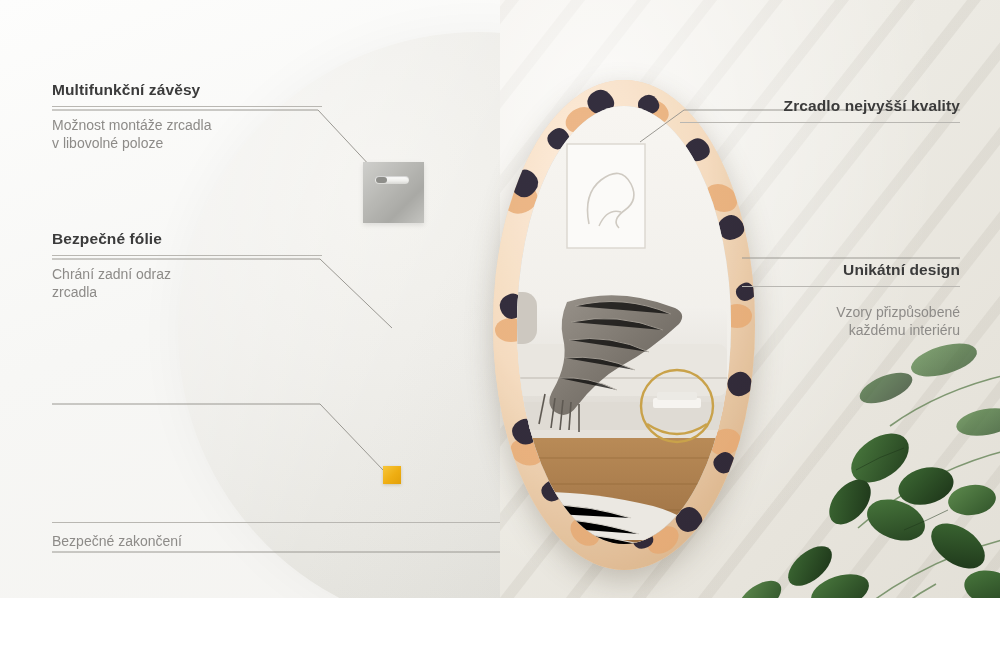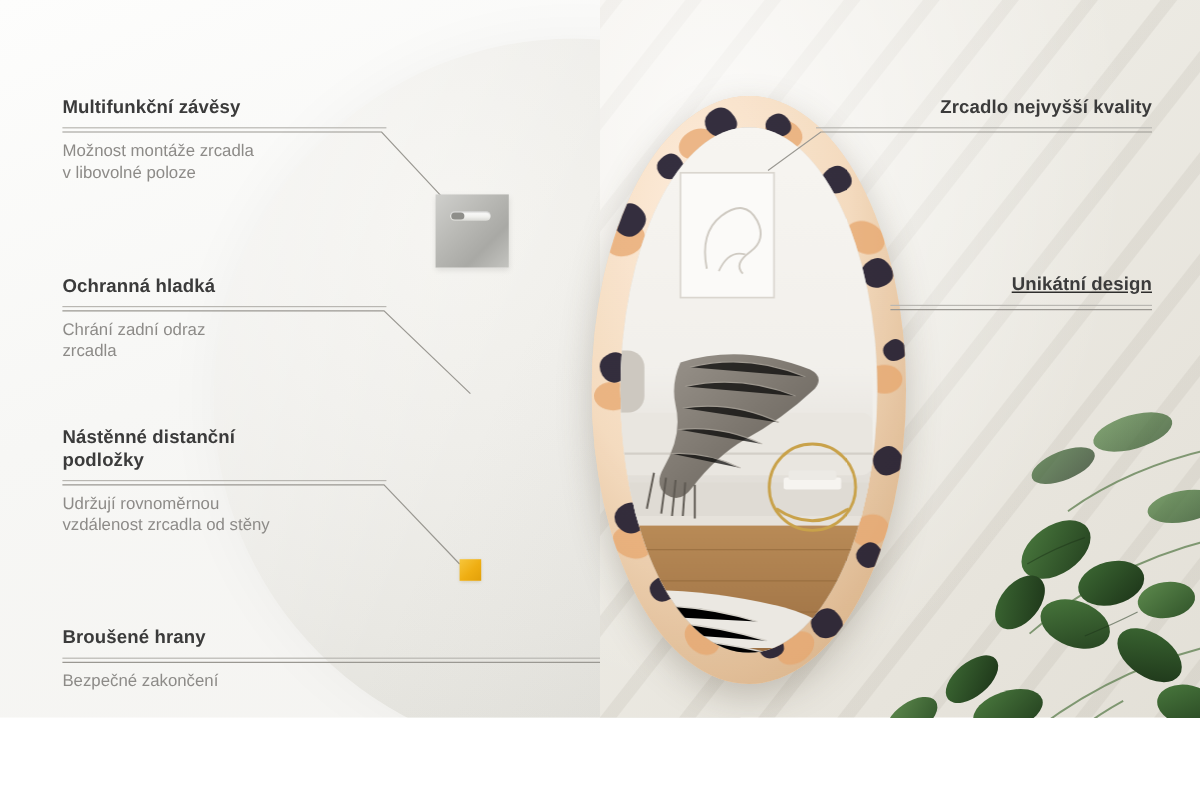--- a/index.html
+++ b/index.html
@@ -70,21 +70,21 @@
     margin:0 0 7px 0;white-space:pre-line;
   }
   .co-rule{height:1px;background:#b9b7b2;border:0;margin:0;}
   .co-desc{
     font-size:14px;color:#8d8b88;line-height:18px;margin:9px 0 0 0;white-space:pre-line;
     font-weight:normal;
   }
   .left-co{left:52px;width:270px;}
   .left-co .co-title,.left-co .co-desc{text-align:left;}
   .right-co{width:280px;text-align:right;}
-  .right-co .co-title,.right-co .co-desc{text-align:right;}
+  .right-co .co-title,.right-co .co-desc{text-align:right;margin-top:16px;}
 
   
   .leaders{position:absolute;left:0;top:0;width:1000px;height:666px;pointer-events:none;}
 
   
   .hanger{
     position:absolute;left:363px;top:162px;width:61px;height:61px;
     background:linear-gradient(135deg,#cfcfcc 0%,#b9b9b5 40%,#a9a9a5 70%,#c4c4c0 100%);
     box-shadow:0 2px 5px rgba(0,0,0,.10);
   }
@@ -319,43 +319,37 @@
   <div class="pad"></div>
 
   <div class="callout left-co" style="top:80px;">
     <div class="co-title">Multifunkční závěsy</div>
     <div class="co-rule"></div>
     <div class="co-desc">Možnost montáže zrcadla
 v libovolné poloze</div>
   </div>
 
   <div class="callout left-co" style="top:229px;">
-    <div class="co-title">Ochranná hladká</div>
+    <div class="co-title">Bezpečné fólie</div>
     <div class="co-rule"></div>
     <div class="co-desc">Chrání zadní odraz
 zrcadla</div>
   </div>
 
-  <div class="callout left-co" style="top:355px;">
-    <div class="co-title">Nástěnné distanční
-podložky</div>
-    <div class="co-rule"></div>
-    <div class="co-desc">Udržují rovnoměrnou
-vzdálenost zrcadla od stěny</div>
-  </div>
 
   <div class="callout left-co" style="top:522px;width:448px;">
-    <div class="co-title">Broušené hrany</div>
     <div class="co-rule"></div>
     <div class="co-desc">Bezpečné zakončení</div>
   </div>
 
   <div class="callout right-co" style="left:680px;top:80px;">
     <div class="co-title">Zrcadlo nejvyšší kvality</div>
     <div class="co-rule"></div>
   </div>
 
-  <div class="callout right-co" style="left:680px;top:228px;text-decoration:underline;">
+  <div class="callout right-co" style="left:680px;top:244px;">
     <div class="co-title">Unikátní design</div>
     <div class="co-rule" style="margin-left:62px;"></div>
+    <div class="co-desc">Vzory přizpůsobené
+každému interiéru</div>
   </div>
 
 </div>
 
 </body></html>

